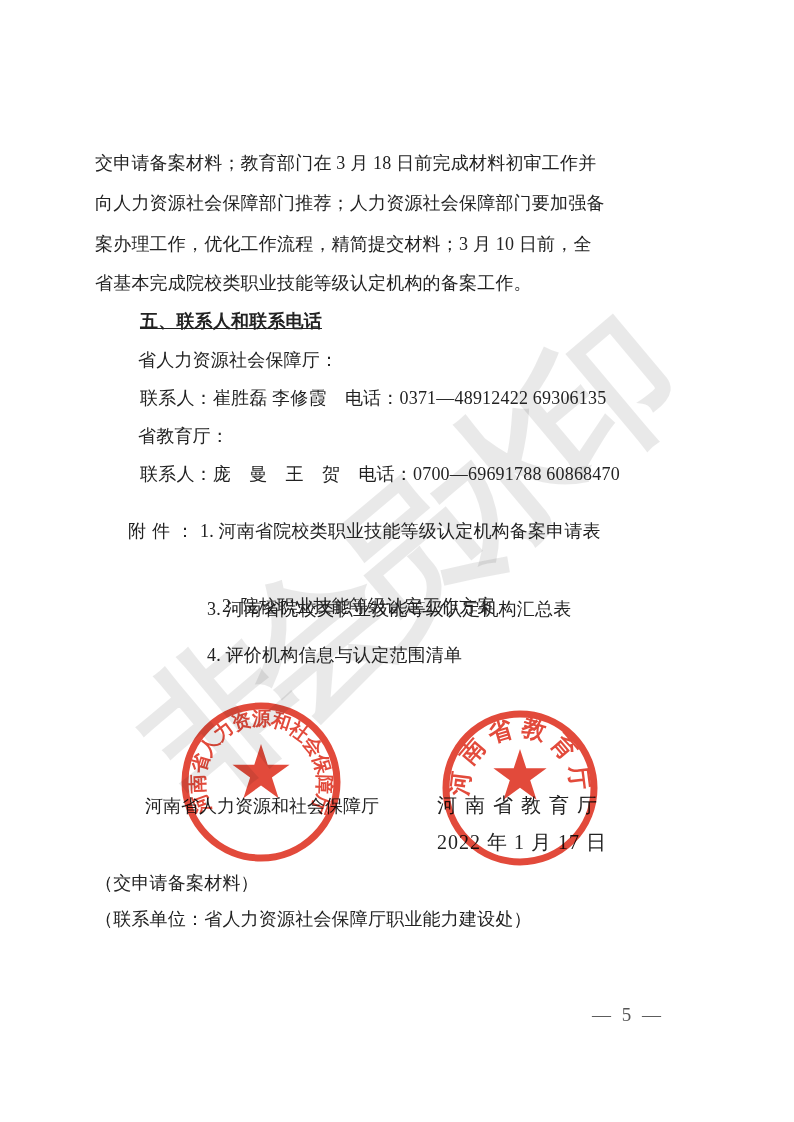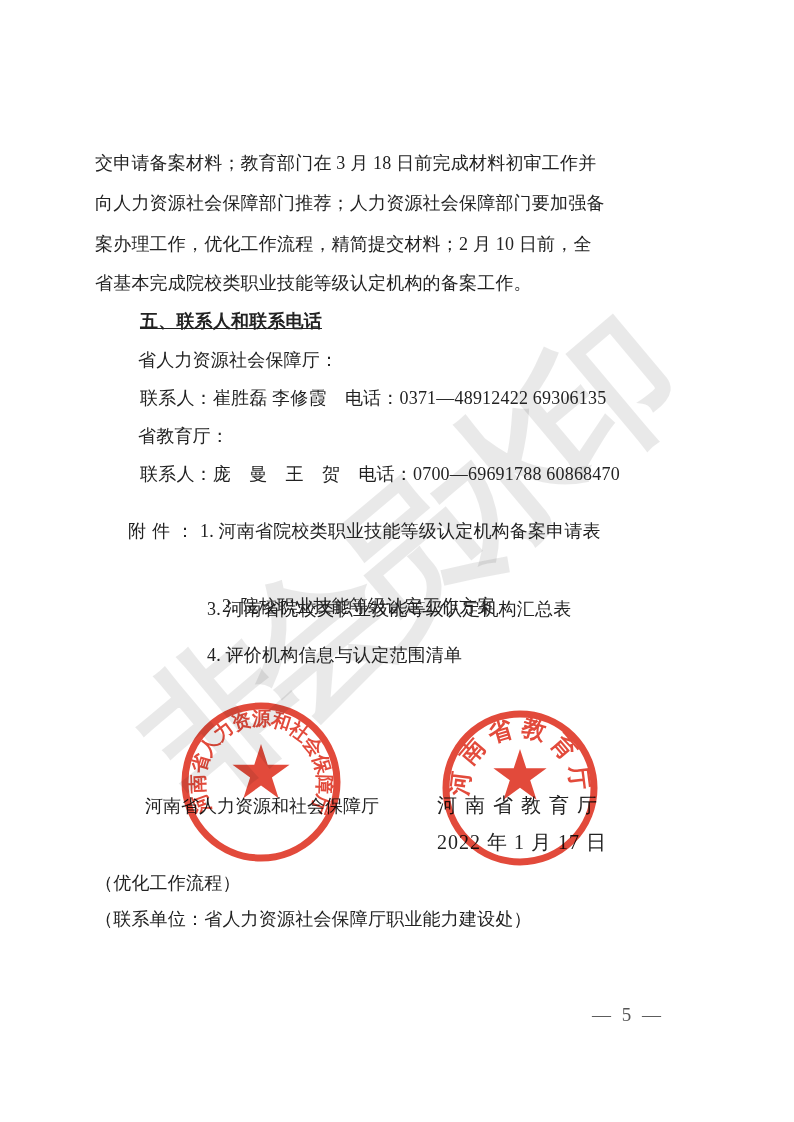--- a/index.html
+++ b/index.html
@@ -75,21 +75,21 @@
     font-weight:bold;
   }
 </style>
 </head>
 <body>
 
 <div class="watermark">非会员水印</div>
 
 <div class="ln" style="top:150px;">交申请备案材料；教育部门在 3 月 18 日前完成材料初审工作并</div>
 <div class="ln" style="top:190px;">向人力资源社会保障部门推荐；人力资源社会保障部门要加强备</div>
-<div class="ln" style="top:231px;">案办理工作，优化工作流程，精简提交材料；2 月 10 日前，全</div>
+<div class="ln" style="top:231px;">案办理工作，优化工作流程，精简提交材料；3 月 10 日前，全</div>
 <div class="ln" style="top:270px;">省基本完成院校类职业技能等级认定机构的备案工作。</div>
 
 <div class="ln heading" style="top:308px; left:140px;">五、联系人和联系电话</div>
 
 <div class="ln" style="top:347px; left:138px;text-align:center;">省人力资源社会保障厅：</div>
 <div class="ln" style="top:385px; left:140px;">联系人：崔胜磊 李修霞　电话：0371—48912422 69306135</div>
 <div class="ln" style="top:423px; left:138px;">省教育厅：</div>
 <div class="ln" style="top:461px; left:140px;">联系人：庞　曼　王　贺　电话：0700—69691788 60868470</div>
 
 <div class="ln" style="top:518px; left:128px;"><span class="att-label">附件：</span><span>1. 河南省院校类职业技能等级认定机构备案申请表</span></div>
@@ -112,16 +112,16 @@
 
 <svg class="seal seal-right" width="170" height="170" viewBox="0 0 170 170" aria-hidden="true">
   <circle cx="85" cy="85" r="74" fill="none" stroke="#e03a2a" stroke-width="7"></circle>
   <path id="sealArcR" d="M 33.5 92.2 A 52 52 0 1 1 136.5 92.2" fill="none"></path>
   <text font-size="24" fill="#e03a2a" style="letter-spacing:6px;" text-anchor="middle">
     <textPath href="#sealArcR" startOffset="50%">河南省教育厅</textPath>
   </text>
   <polygon fill="#e03a2a" points="85,46 91.3,65.3 111.6,65.3 95.2,77.3 101.5,96.7 85,84.7 68.5,96.7 74.8,77.3 58.4,65.3 78.7,65.3"></polygon>
 </svg>
 
-<div class="ln footnote-1">（优化工作流程）</div>
+<div class="ln footnote-1">（交申请备案材料）</div>
 <div class="ln footnote-2">（联系单位：省人力资源社会保障厅职业能力建设处）</div>
 
 <div class="page-num">— 5 —</div>
 
 </body></html>

